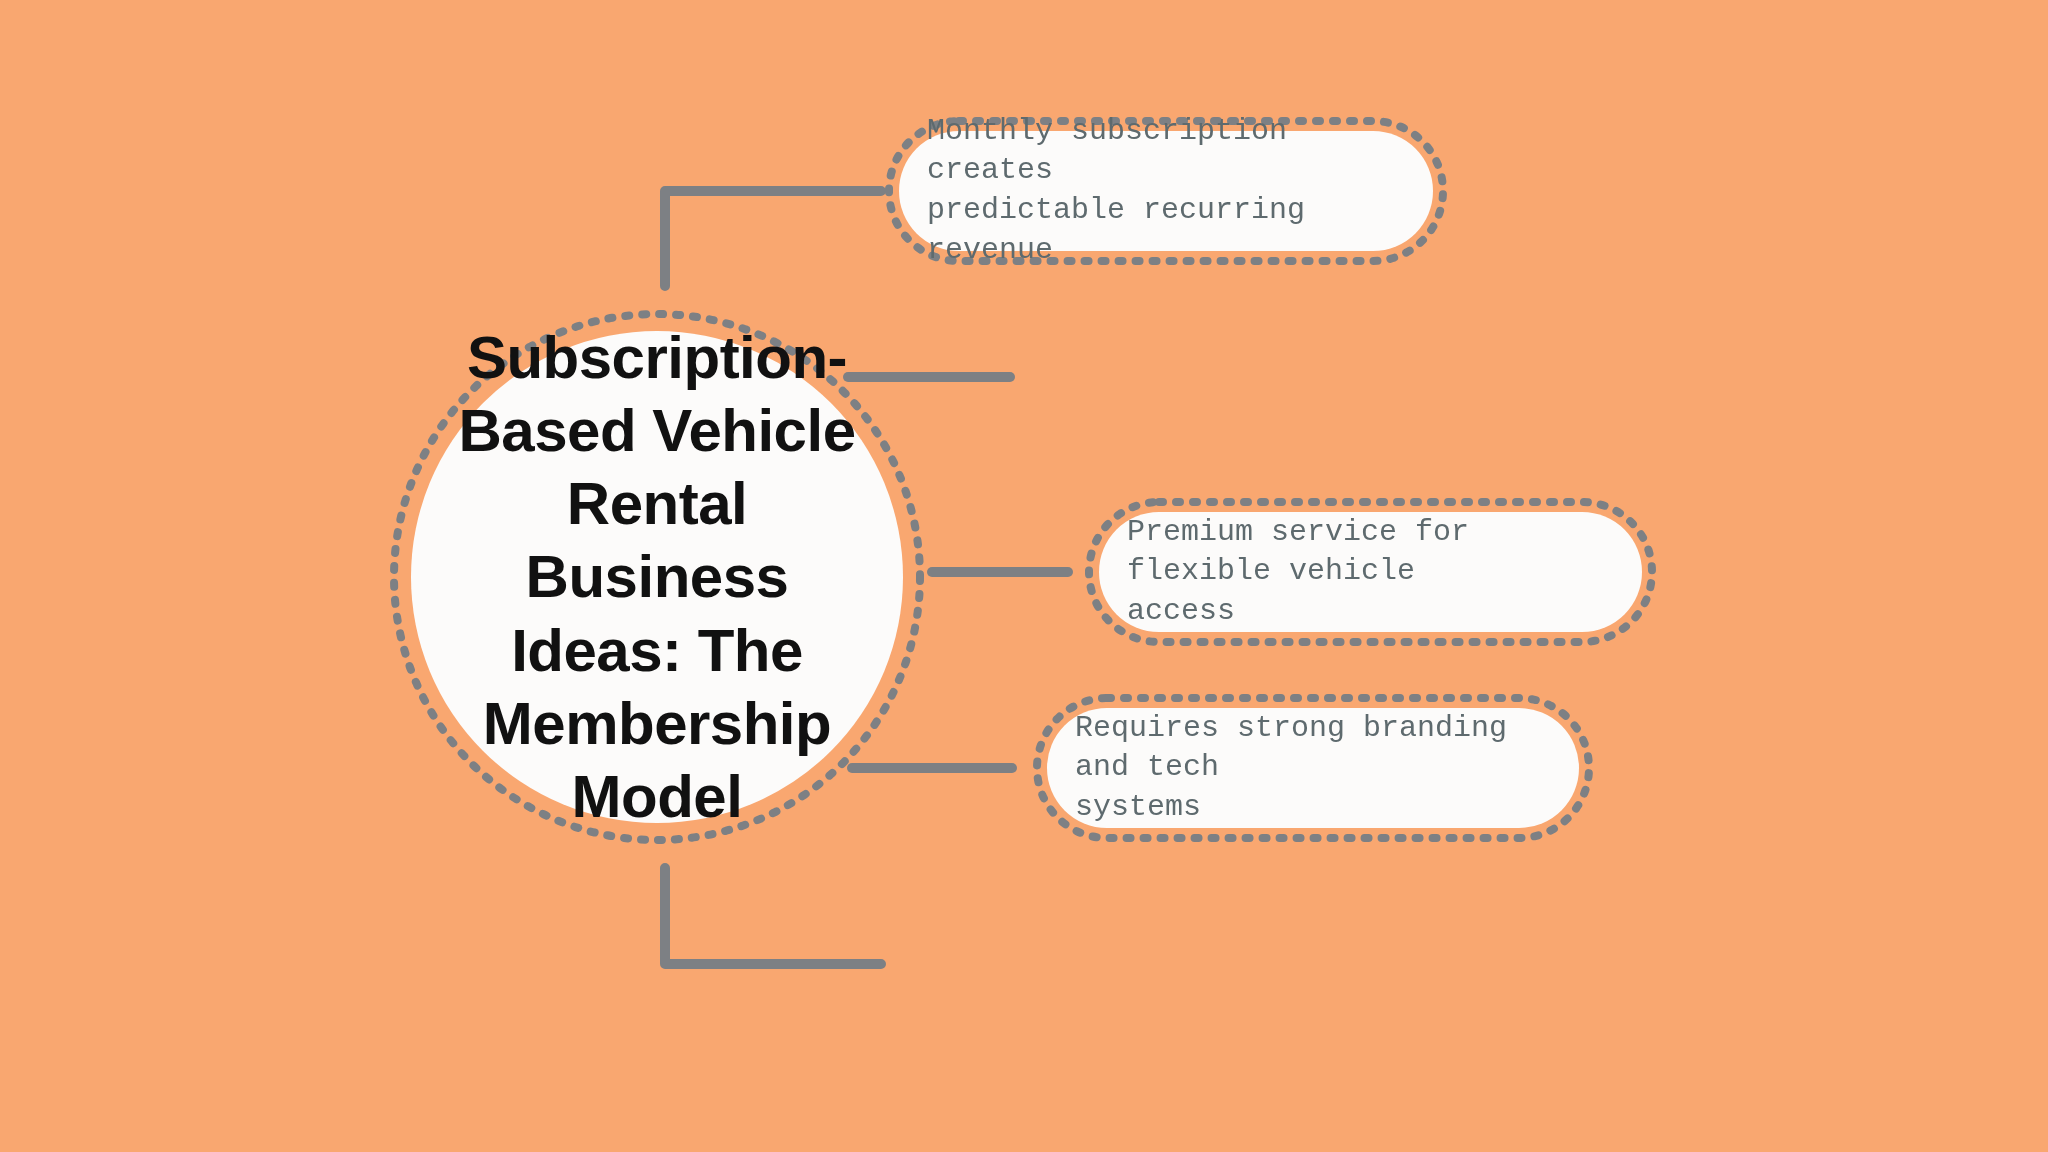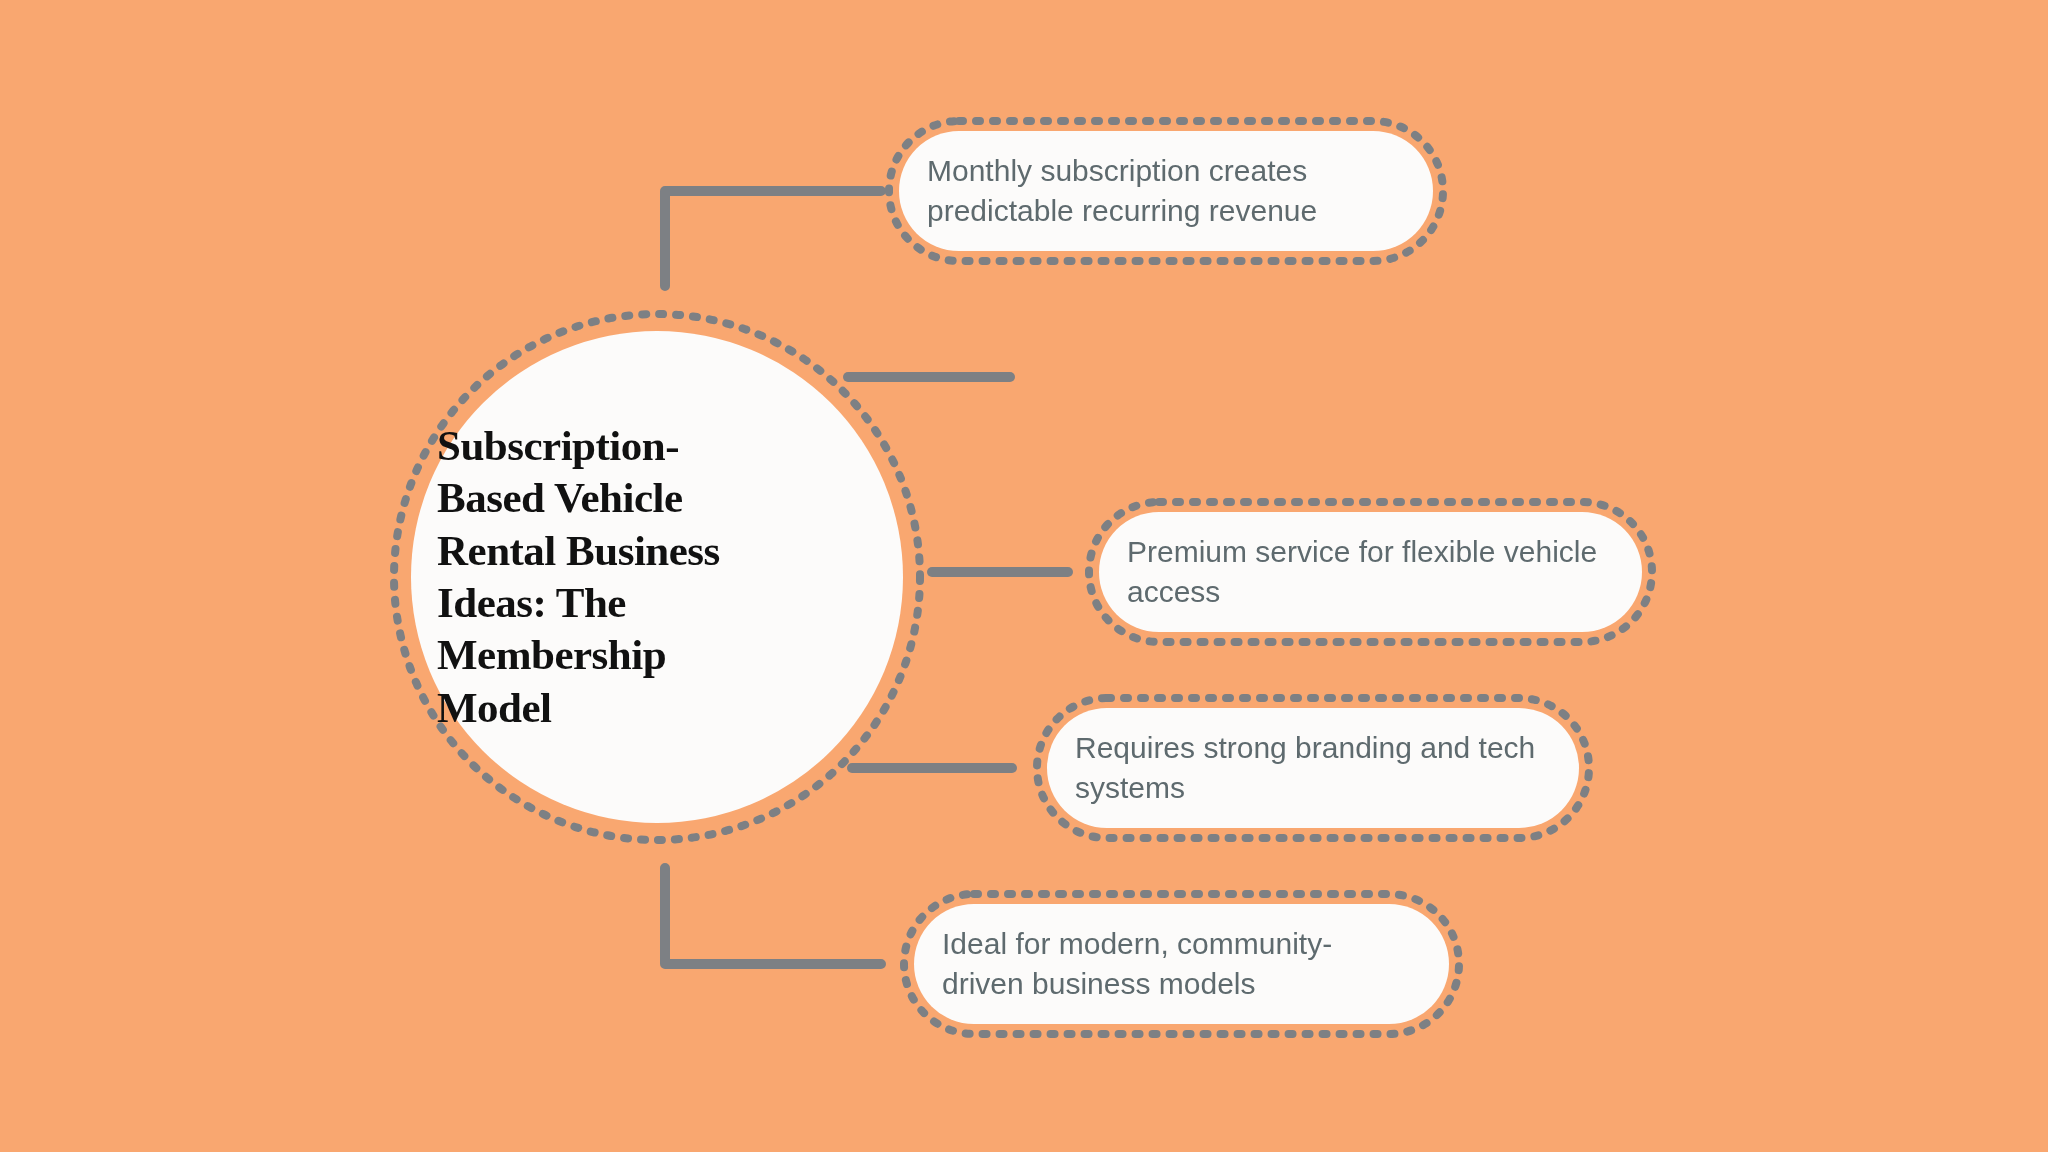--- a/index.html
+++ b/index.html
@@ -54,27 +54,27 @@
   .center-fill{
     position:absolute;
     left:21px;top:21px;
     width:492px;height:492px;
     border-radius:50%;
     background:var(--node-fill);
     display:flex;align-items:center;justify-content:center;
   }
   .title{
     width:440px;
+    text-align:center;
     font-weight:bold;
-    font-size:43px;
+    font-size:60px;
     line-height:1.22;
     letter-spacing:-0.5px;
     color:var(--title-text);
     white-space:pre-line;
-    font-family:Liberation Serif, serif;
   }
   
   .pill{position:absolute;height:148px;}
   .pill-ring{
     position:absolute;left:0;top:0;
     width:100%;height:100%;
     color:var(--border);
   }
   .pill-ring rect{
     fill:none;
@@ -90,20 +90,21 @@
     background:var(--node-fill);
     border-radius:60px;
     display:flex;align-items:center;
   }
   .pill-label{
     padding:0 20px 0 28px;
     font-size:30px;
     line-height:1.32;
     color:var(--node-text);
     white-space:pre-line;
+    font-family:Liberation Mono, monospace;
   }
   .pill1{left:885px;top:117px;width:562px;}
   .pill2{left:1032px;top:303px;width:560px;}
   .pill3{left:1085px;top:498px;width:571px;}
   .pill4{left:1033px;top:694px;width:560px;}
   .pill5{left:900px;top:890px;width:563px;}
 </style>
 </head>
 <body>
 
@@ -155,23 +156,14 @@
   <div class="pill pill3">
     <svg class="pill-ring" viewBox="0 0 571 148" xmlns="http://www.w3.org/2000/svg">
       <rect x="4" y="4" width="563" height="140" rx="70"></rect>
     </svg>
     <div class="pill-fill">
       <div class="pill-label">Premium service for flexible vehicle
 access</div>
     </div>
   </div>
 
-  <div class="pill pill5">
-    <svg class="pill-ring" viewBox="0 0 563 148" xmlns="http://www.w3.org/2000/svg">
-      <rect x="4" y="4" width="555" height="140" rx="70"></rect>
-    </svg>
-    <div class="pill-fill">
-      <div class="pill-label">Ideal for modern, community-
-driven business models</div>
-    </div>
-  </div>
 
 </div>
 
 </body></html>

